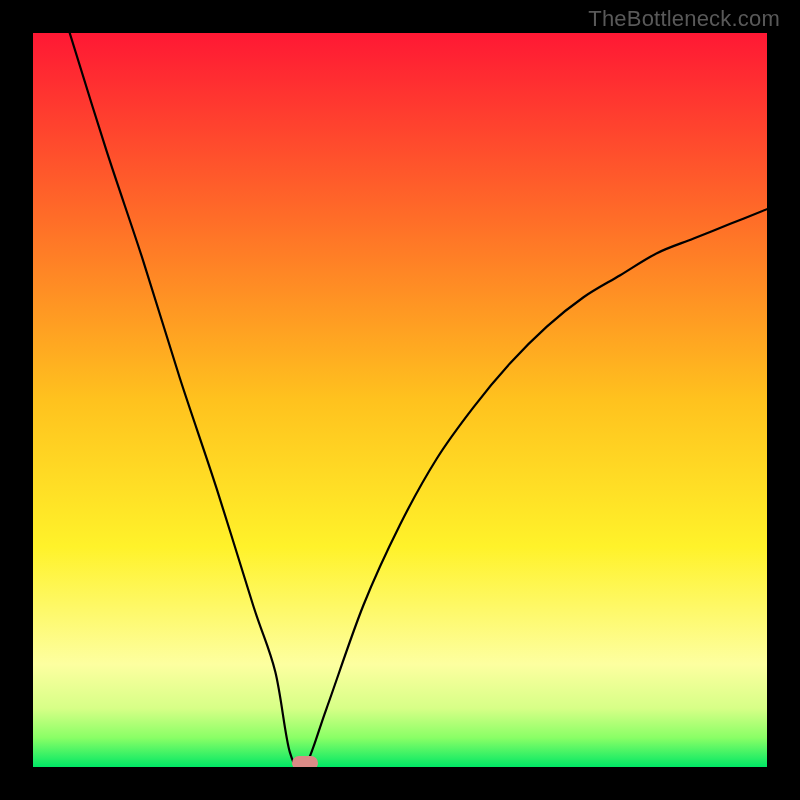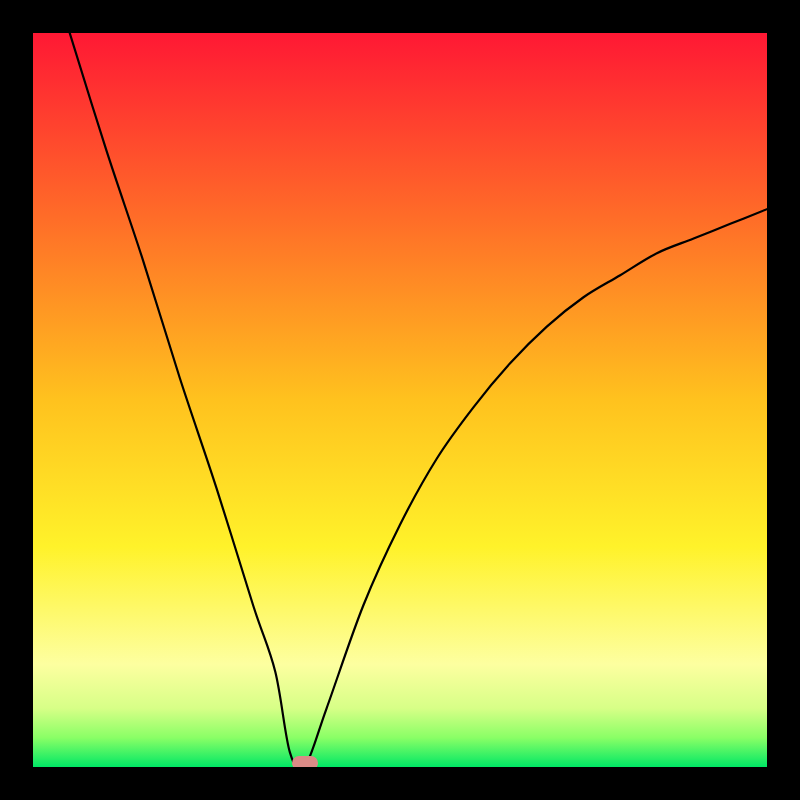--- a/index.html
+++ b/index.html
@@ -46,20 +46,21 @@
     border-radius: 7px;
     background: #db8b87;
     transform: translate(-50%, -50%);
   }
 </style>
 </head>
 <body>
 
 <div class="frame">
 
+  <div class="watermark">TheBottleneck.com</div>
 
   <div class="plot-area">
     <svg width="734" height="734" viewBox="0 0 734 734" preserveAspectRatio="none">
       <defs>
         <linearGradient id="bgGrad" x1="0" y1="0" x2="0" y2="1">
             <stop offset="0%" stop-color="#ff1834"></stop>
             <stop offset="25%" stop-color="#ff6c28"></stop>
             <stop offset="50%" stop-color="#ffc21e"></stop>
             <stop offset="70%" stop-color="#fff22a"></stop>
             <stop offset="86%" stop-color="#fdffa0"></stop>

